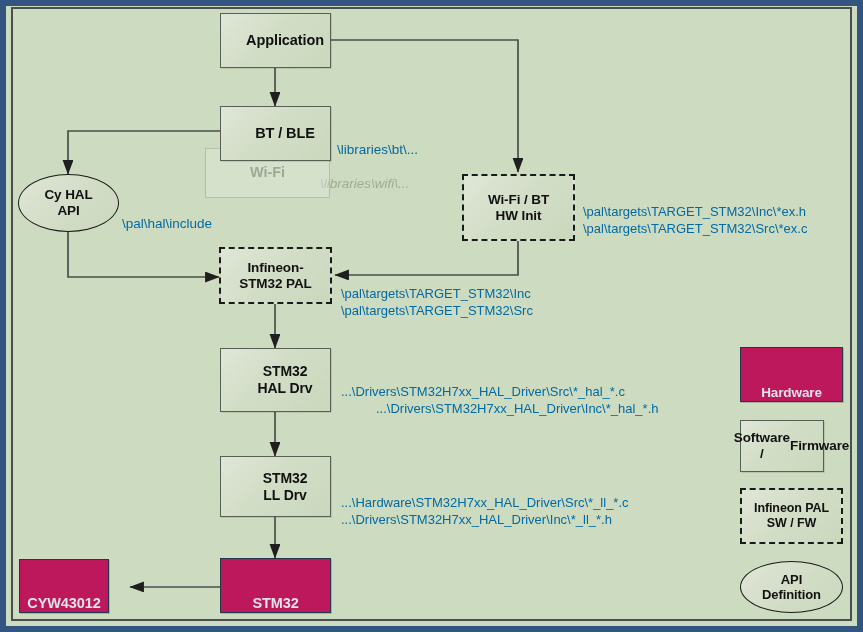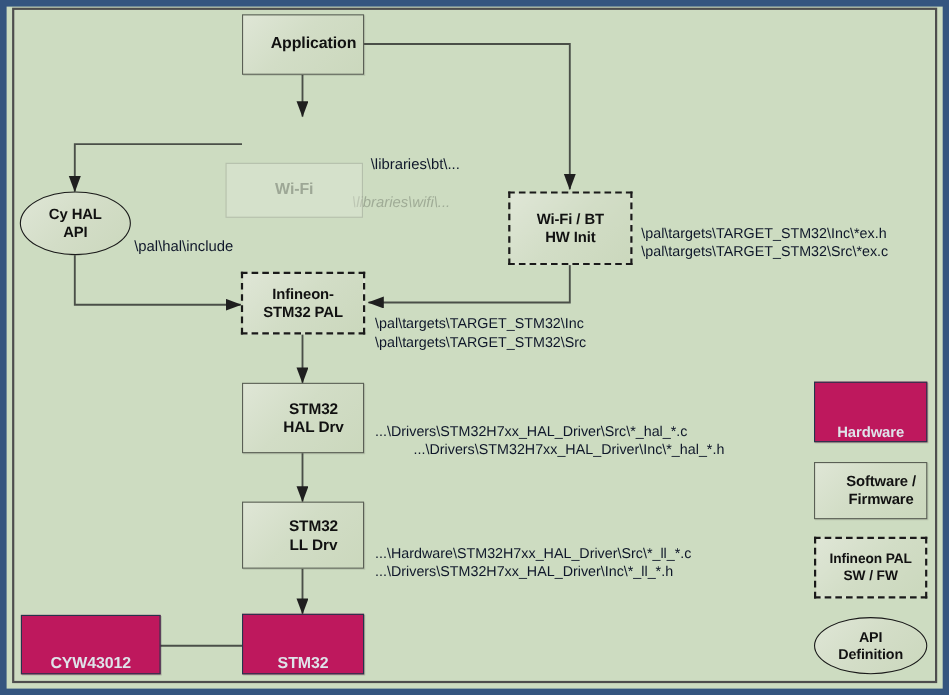--- a/index.html
+++ b/index.html
@@ -79,21 +79,21 @@
   
   .faded {
     background: rgba(223,230,214,0.45);
     border: 1.5px solid rgba(120,128,112,0.35);
     color: rgba(80,88,76,0.42);
     box-shadow: none;
   }
   .pathlabel {
     position: absolute;
     font-weight: normal;
-    color: #0f172a;
+    color: #0369a1;
     white-space: pre;
     line-height: 1.30;
   }
   .pathlabel.faded-label {
     color: rgba(90,98,86,0.40);
   }
   svg.wires {
     position: absolute;
     left: 0; top: 0;
     width: 863px; height: 632px;
@@ -136,20 +136,23 @@
   </svg>
 
   <div class="node faded" style="left:205px; top:148px; width:125px; height:50px; font-size:14.5px; z-index:1;">
     <span>Wi-Fi</span>
   </div>
 
   <div class="node sw" style="left:220px; top:13px; width:111px; height:55px; font-size:14.5px; z-index:3;">
     <span>Application</span>
   </div>
 
+  <div class="node sw" style="left:220px; top:106px; width:111px; height:55px; font-size:14.5px; z-index:3;">
+    <span>BT / BLE</span>
+  </div>
 
   <div class="node api" style="left:18px; top:174px; width:101px; height:58px; font-size:13.5px; z-index:3; flex-direction:column;">
     <span>Cy HAL</span>
     <span>API</span>
   </div>
 
   <div class="node pal" style="left:462px; top:174px; width:113px; height:67px; font-size:13.5px; z-index:3; flex-direction:column;">
     <span>Wi-Fi / BT</span>
     <span>HW Init</span>
   </div>
@@ -166,21 +169,21 @@
 
   <div class="node sw" style="left:220px; top:456px; width:111px; height:61px; font-size:14px; z-index:3; flex-direction:column;">
     <span>STM32</span>
     <span>LL Drv</span>
   </div>
 
   <div class="node hw" style="left:220px; top:558px; width:111px; height:55px; font-size:14.5px; z-index:3;">
     <span>STM32</span>
   </div>
 
-  <div class="node hw" style="left:19px; top:559px; width:127px; height:54px; font-size:14.5px; z-index:3;">
+  <div class="node hw" style="left:19px; top:559px; width:90px; height:54px; font-size:14.5px; z-index:3;">
     <span>CYW43012</span>
   </div>
 
   <div class="pathlabel" style="left:337px; top:141px; font-size:13.5px;">\libraries\bt\...</div>
 
   <div class="pathlabel faded-label" style="left:320px; top:175px; font-size:13.5px;font-style:italic;">\libraries\wifi\...</div>
 
   <div class="pathlabel" style="left:122px; top:215px; font-size:13.5px;">\pal\hal\include</div>
 
   <div class="pathlabel" style="left:583px; top:204px; font-size:13px;">\pal\targets\TARGET_STM32\Inc\*ex.h</div>
@@ -192,21 +195,21 @@
   <div class="pathlabel" style="left:341px; top:384px; font-size:13px;">...\Drivers\STM32H7xx_HAL_Driver\Src\*_hal_*.c</div>
   <div class="pathlabel" style="left:341px; top:401px; font-size:13px;margin-left:35px;">...\Drivers\STM32H7xx_HAL_Driver\Inc\*_hal_*.h</div>
 
   <div class="pathlabel" style="left:341px; top:495px; font-size:13px;">...\Hardware\STM32H7xx_HAL_Driver\Src\*_ll_*.c</div>
   <div class="pathlabel" style="left:341px; top:512px; font-size:13px;">...\Drivers\STM32H7xx_HAL_Driver\Inc\*_ll_*.h</div>
 
   <div class="node hw" style="left:740px; top:347px; width:103px; height:55px; font-size:13.5px; z-index:3;">
     <span>Hardware</span>
   </div>
 
-  <div class="node sw" style="left:740px; top:420px; width:103px; height:52px; font-size:13.5px; z-index:3; flex-direction:column;">
+  <div class="node sw" style="left:740px; top:420px; width:84px; height:52px; font-size:13.5px; z-index:3; ">
     <span>Software /</span>
     <span>Firmware</span>
   </div>
 
   <div class="node pal" style="left:740px; top:488px; width:103px; height:56px; font-size:12.5px; z-index:3; flex-direction:column;">
     <span>Infineon PAL</span>
     <span>SW / FW</span>
   </div>
 
   <div class="node api" style="left:740px; top:561px; width:103px; height:52px; font-size:13px; z-index:3; flex-direction:column;">

